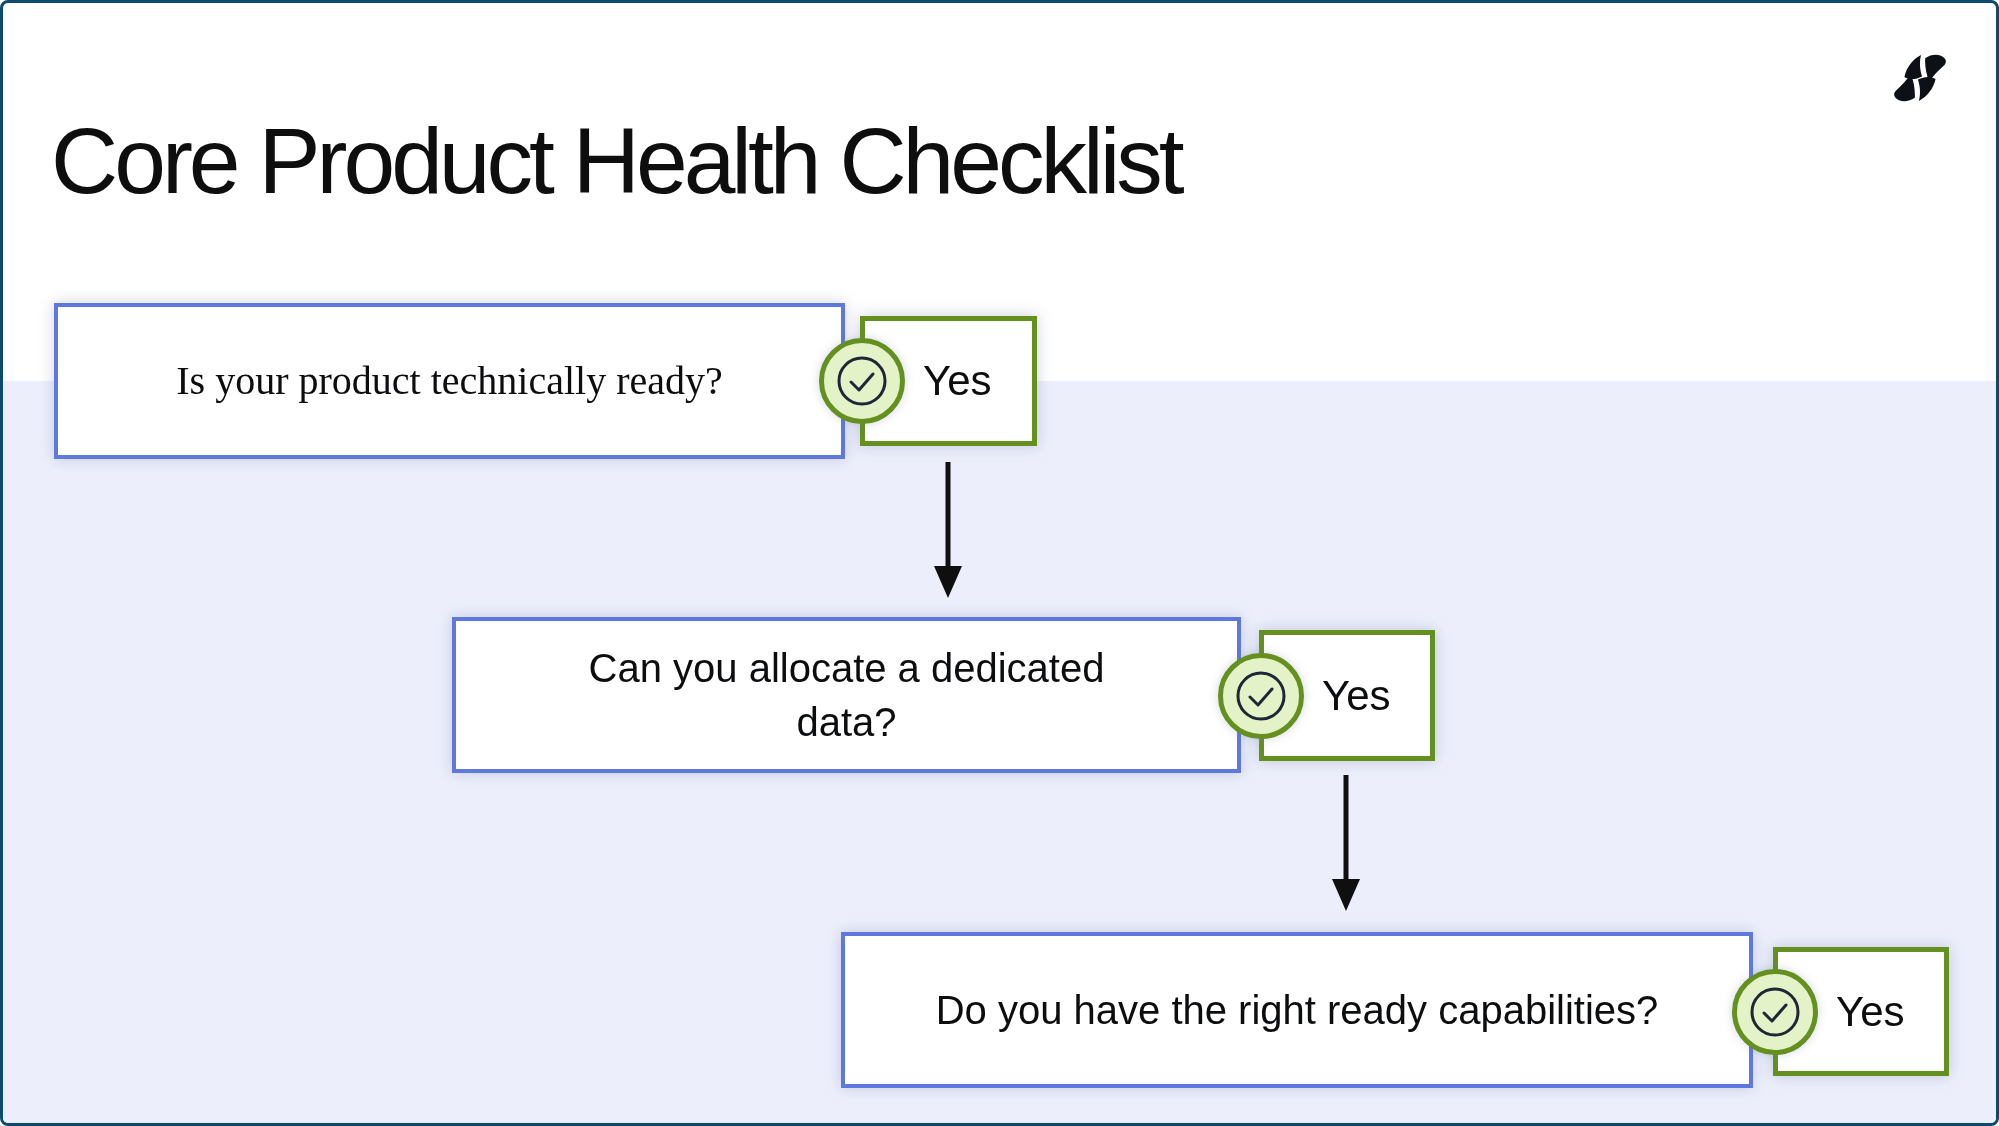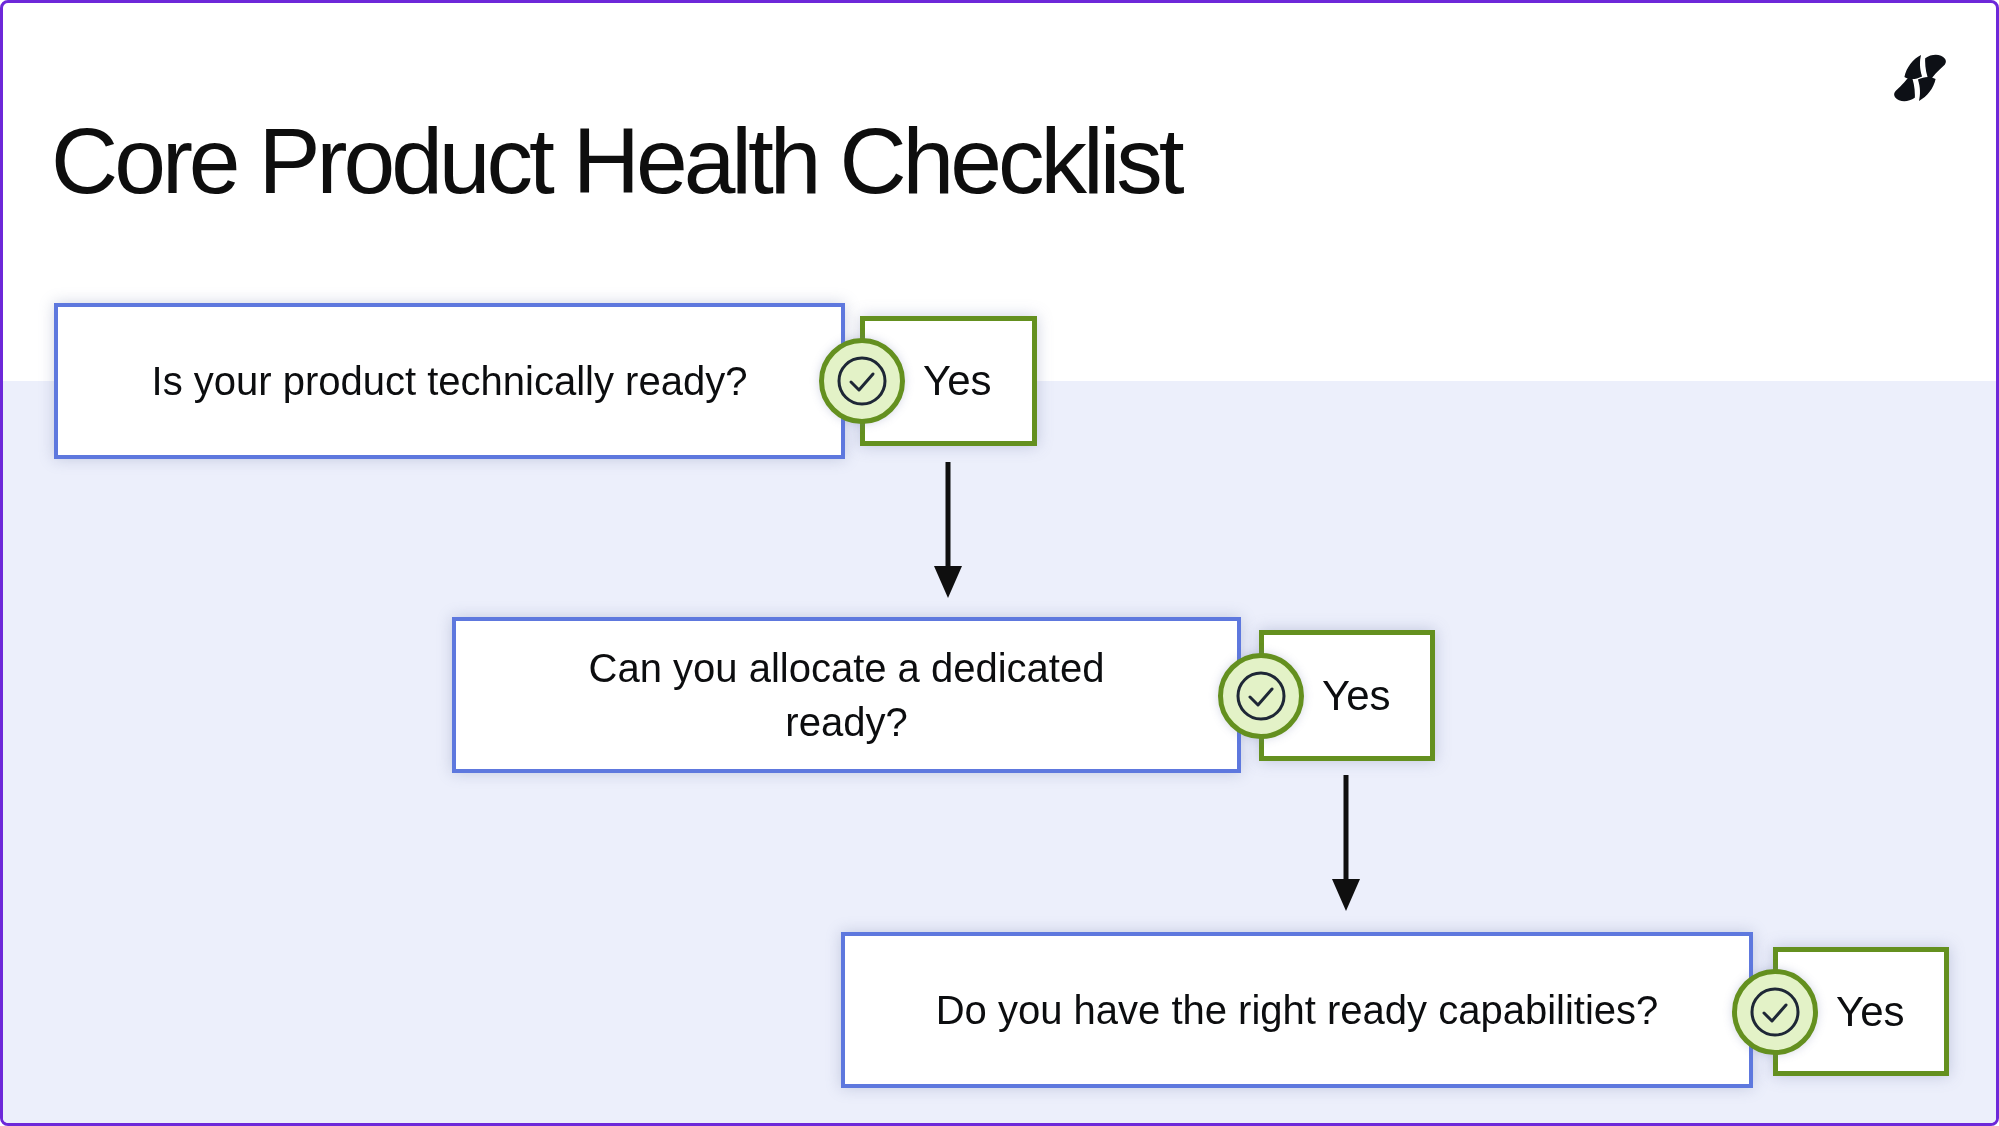--- a/index.html
+++ b/index.html
@@ -1,21 +1,21 @@
 <!DOCTYPE html>
 <html><head>
 <meta charset="utf-8">
 <style>
   html,body { margin:0; padding:0; background:#ffffff; }
   * { box-sizing:border-box; }
 
   .frame {
     position:relative;
     width:1999px; height:1126px;
-    border:3px solid #6d28d9;
+    border:3px solid #0c4a6e;
     border-radius:8px;
     overflow:hidden;
     background:#ffffff;
     font-family:"Liberation Sans", sans-serif;
     color:#0d0e10;
   }
 
   .bg-bottom {
     position:absolute; left:0; right:0; top:378px; bottom:0;
     background:#eceffb;
@@ -34,21 +34,21 @@
 
   .qbox {
     position:absolute;
     background:#ffffff;
     border:4px solid #5e78de;
     display:flex; align-items:center; justify-content:center;
     text-align:center;
     font-size:40px; line-height:54px; color:#0c0d0f;
     box-shadow:0 0 14px rgba(110,120,165,0.32);
   }
-  .qbox-1 { left:51px;  top:300px; width:791px; height:156px; }
+  .qbox-1 { left:51px;  top:300px; width:791px; height:156px;font-family:Liberation Serif, serif; }
   .qbox-2 { left:449px; top:614px; width:789px; height:156px; }
   .qbox-2 .q-text { max-width:620px; }
   .qbox-3 { left:838px; top:929px; width:912px; height:156px; }
 
   .badge {
     position:absolute;
     background:#ffffff;
     border:5px solid #64901f;
     box-shadow:0 0 14px rgba(110,120,165,0.35);
   }
@@ -107,21 +107,21 @@
     </div>
     <span class="badge-label">Yes</span>
   </div>
 
   <svg class="arrow arrow-1" viewBox="0 0 36 142">
     <line x1="18" y1="2" x2="18" y2="110" stroke="#0f0f0f" stroke-width="5"></line>
     <polygon points="4,106 32,106 18,138" fill="#0f0f0f"></polygon>
   </svg>
 
   <div class="qbox qbox-2">
-    <span class="q-text">Can you allocate a dedicated ready?</span>
+    <span class="q-text">Can you allocate a dedicated data?</span>
   </div>
   <div class="badge badge-2">
     <div class="check-circle">
       <svg width="54" height="54" viewBox="0 0 54 54">
         <circle cx="27" cy="27" r="23" fill="none" stroke="#1e2736" stroke-width="3"></circle>
         <path d="M16 28 L24 36 L38 20" fill="none" stroke="#1e2736" stroke-width="3" stroke-linecap="round" stroke-linejoin="round"></path>
       </svg>
     </div>
     <span class="badge-label">Yes</span>
   </div>

